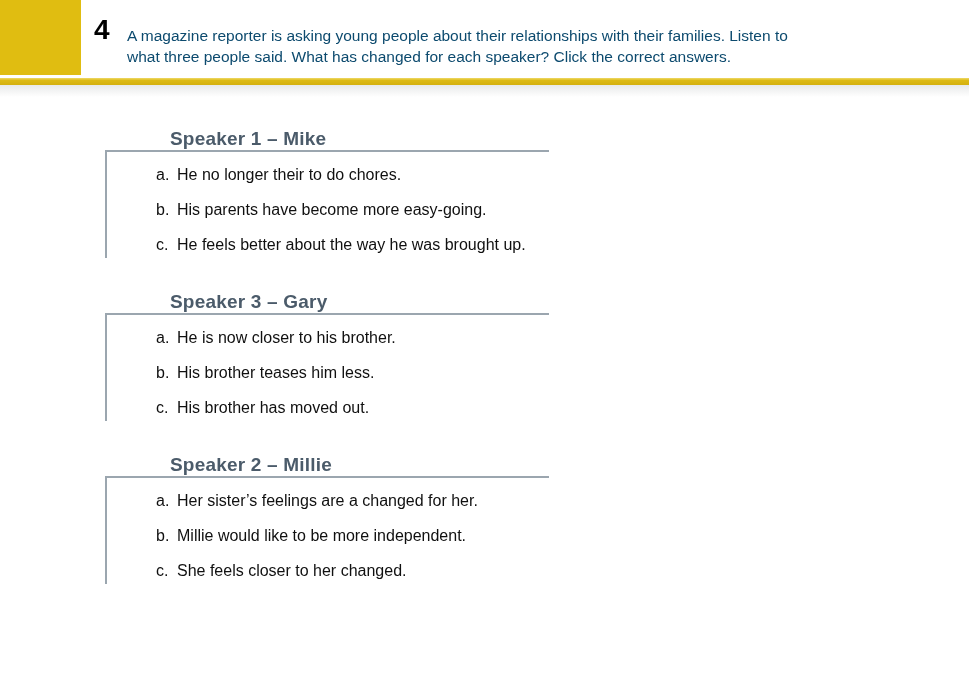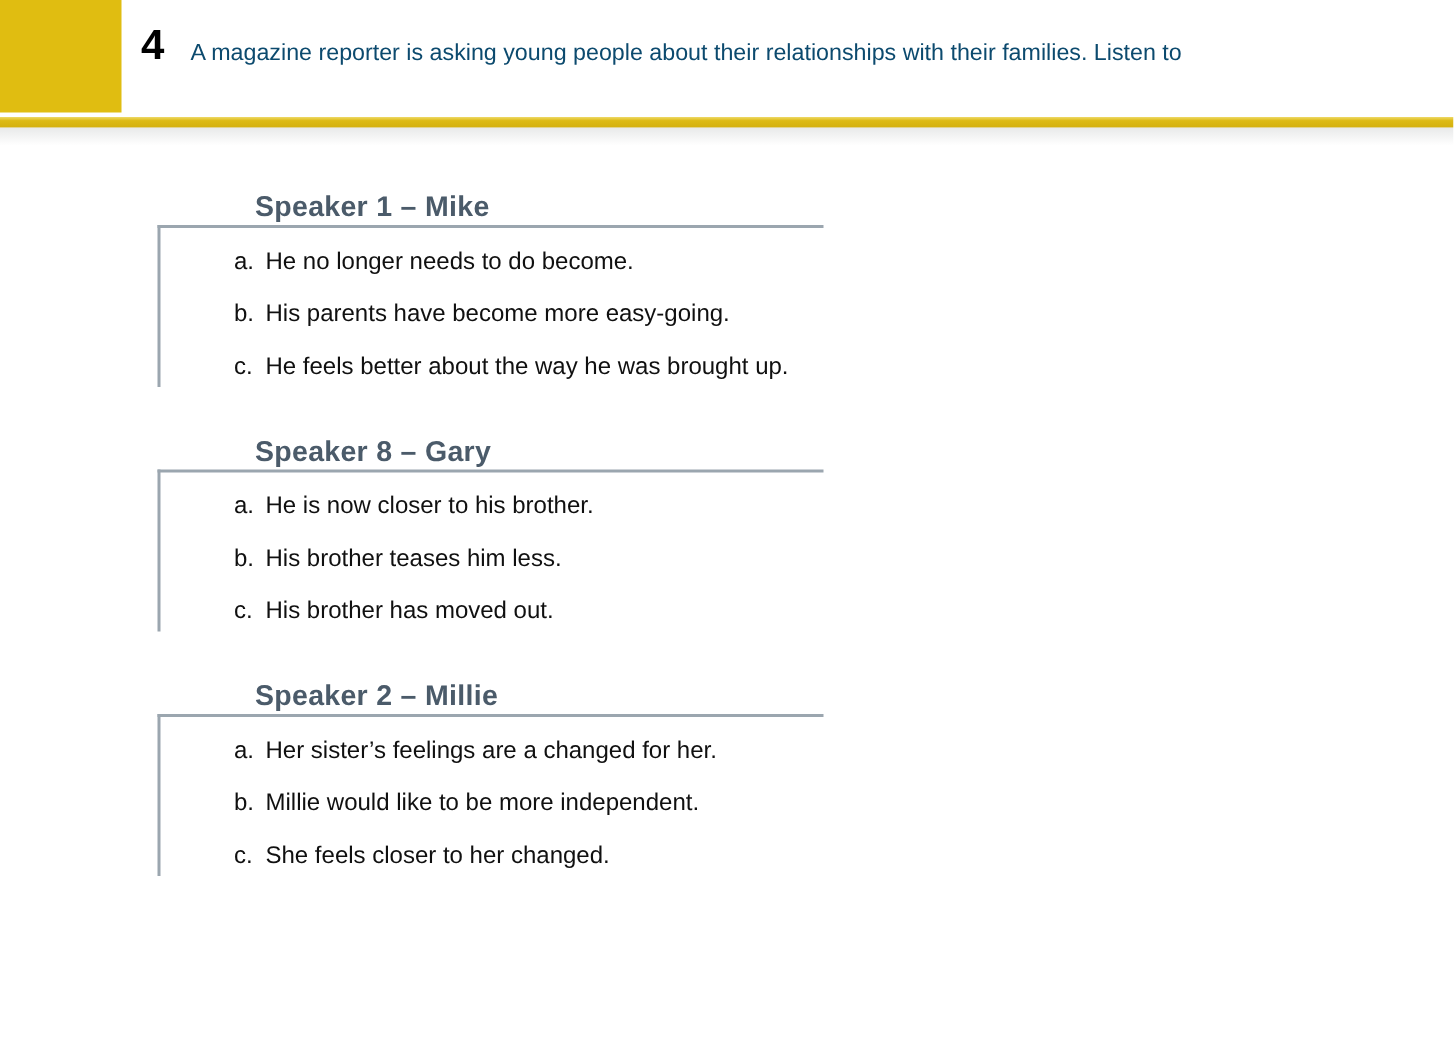--- a/index.html
+++ b/index.html
@@ -70,45 +70,46 @@
 <body>
 
 <div class="page">
 
   <div class="corner-square"></div>
 
   <div class="task-number">4</div>
 
   <div class="instructions">
     <div>A magazine reporter is asking young people about their relationships with their families. Listen to</div>
+    <div>what three people said. What has changed for each speaker? Click the correct answers.</div>
   </div>
 
   <div class="accent-bar"></div>
   <div class="bar-shadow"></div>
 
   <div class="section section-1">
     <div class="section-title">Speaker 1 – Mike</div>
     <div class="options-box">
       <div class="option">
         <span class="option-letter">a.</span>
-        <span class="option-text">He no longer needs to do become.</span>
+        <span class="option-text">He no longer their to do chores.</span>
       </div>
       <div class="option">
         <span class="option-letter">b.</span>
         <span class="option-text">His parents have become more easy-going.</span>
       </div>
       <div class="option">
         <span class="option-letter">c.</span>
         <span class="option-text">He feels better about the way he was brought up.</span>
       </div>
     </div>
   </div>
 
   <div class="section section-2">
-    <div class="section-title">Speaker 8 – Gary</div>
+    <div class="section-title">Speaker 3 – Gary</div>
     <div class="options-box">
       <div class="option">
         <span class="option-letter">a.</span>
         <span class="option-text">He is now closer to his brother.</span>
       </div>
       <div class="option">
         <span class="option-letter">b.</span>
         <span class="option-text">His brother teases him less.</span>
       </div>
       <div class="option">

